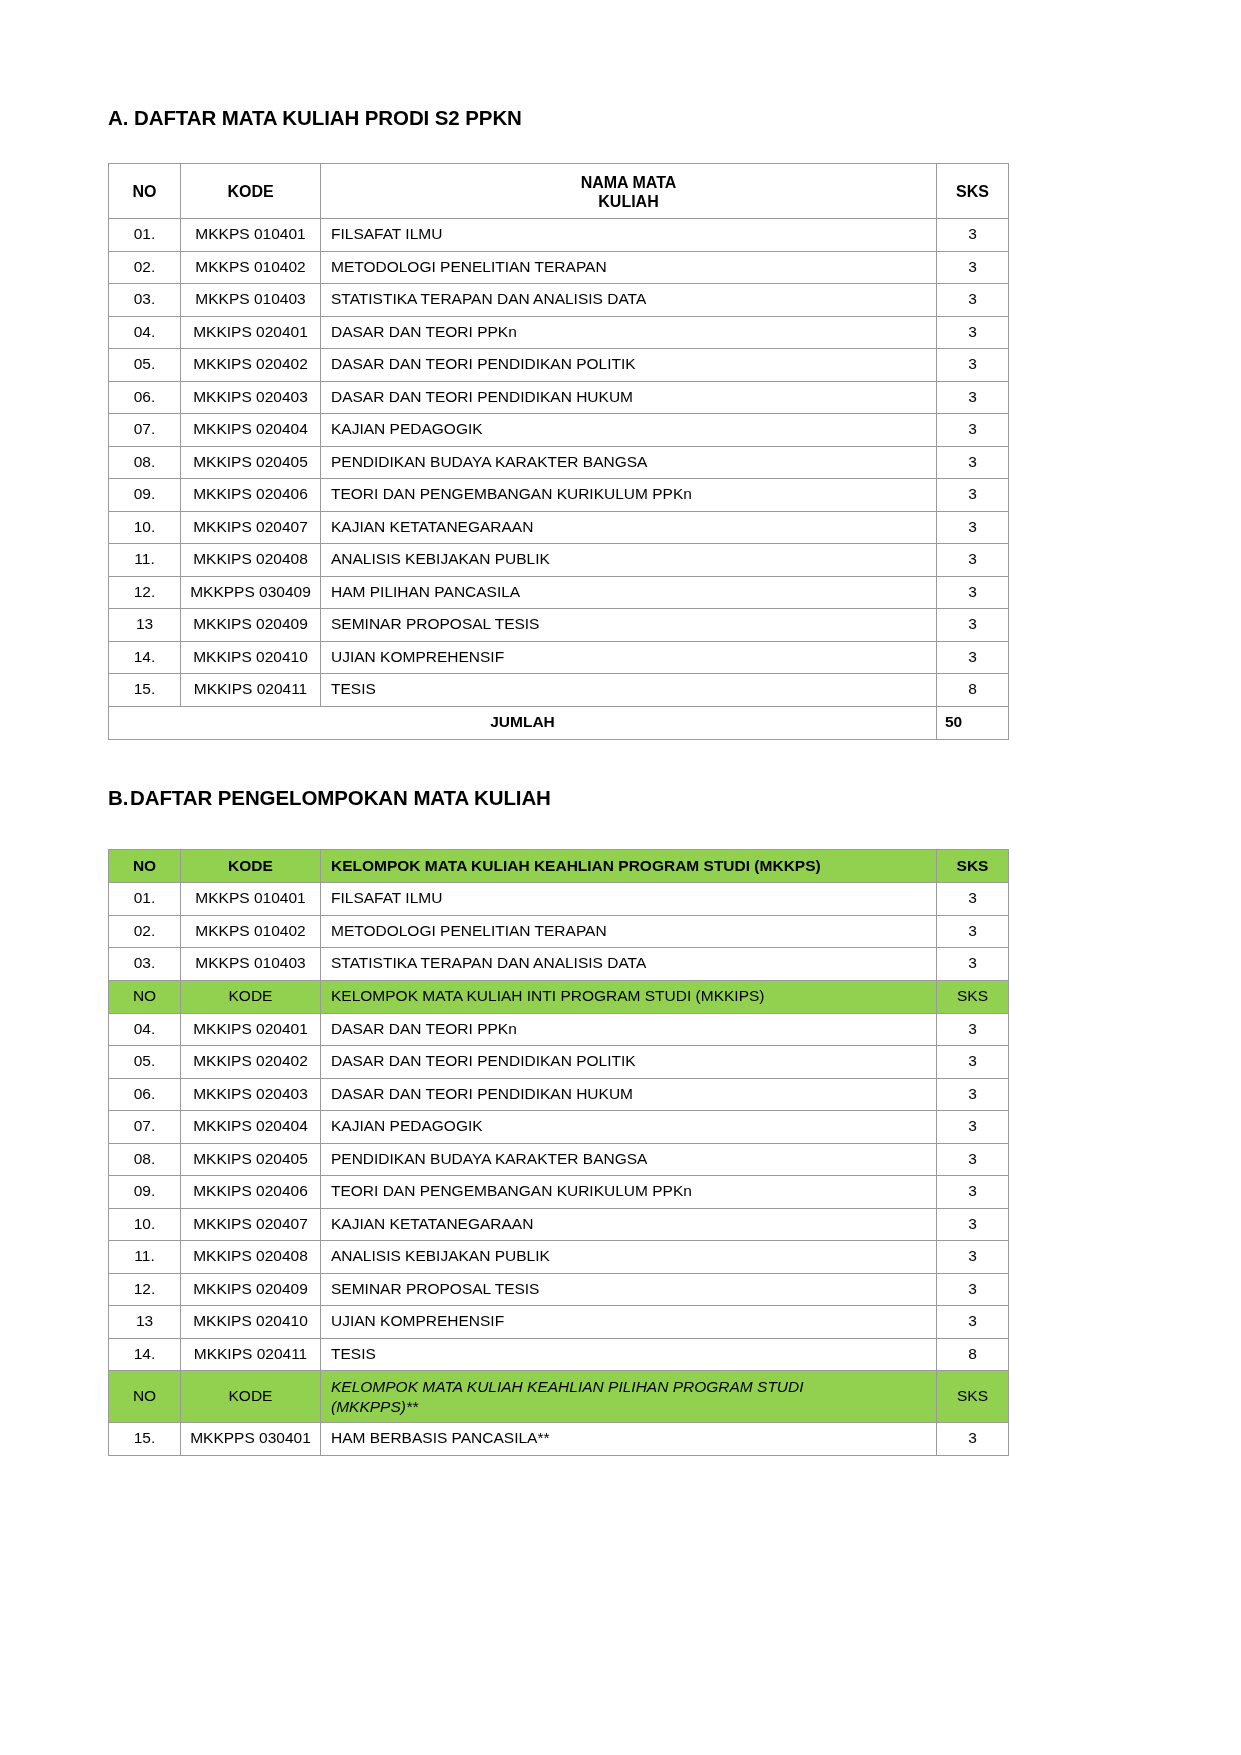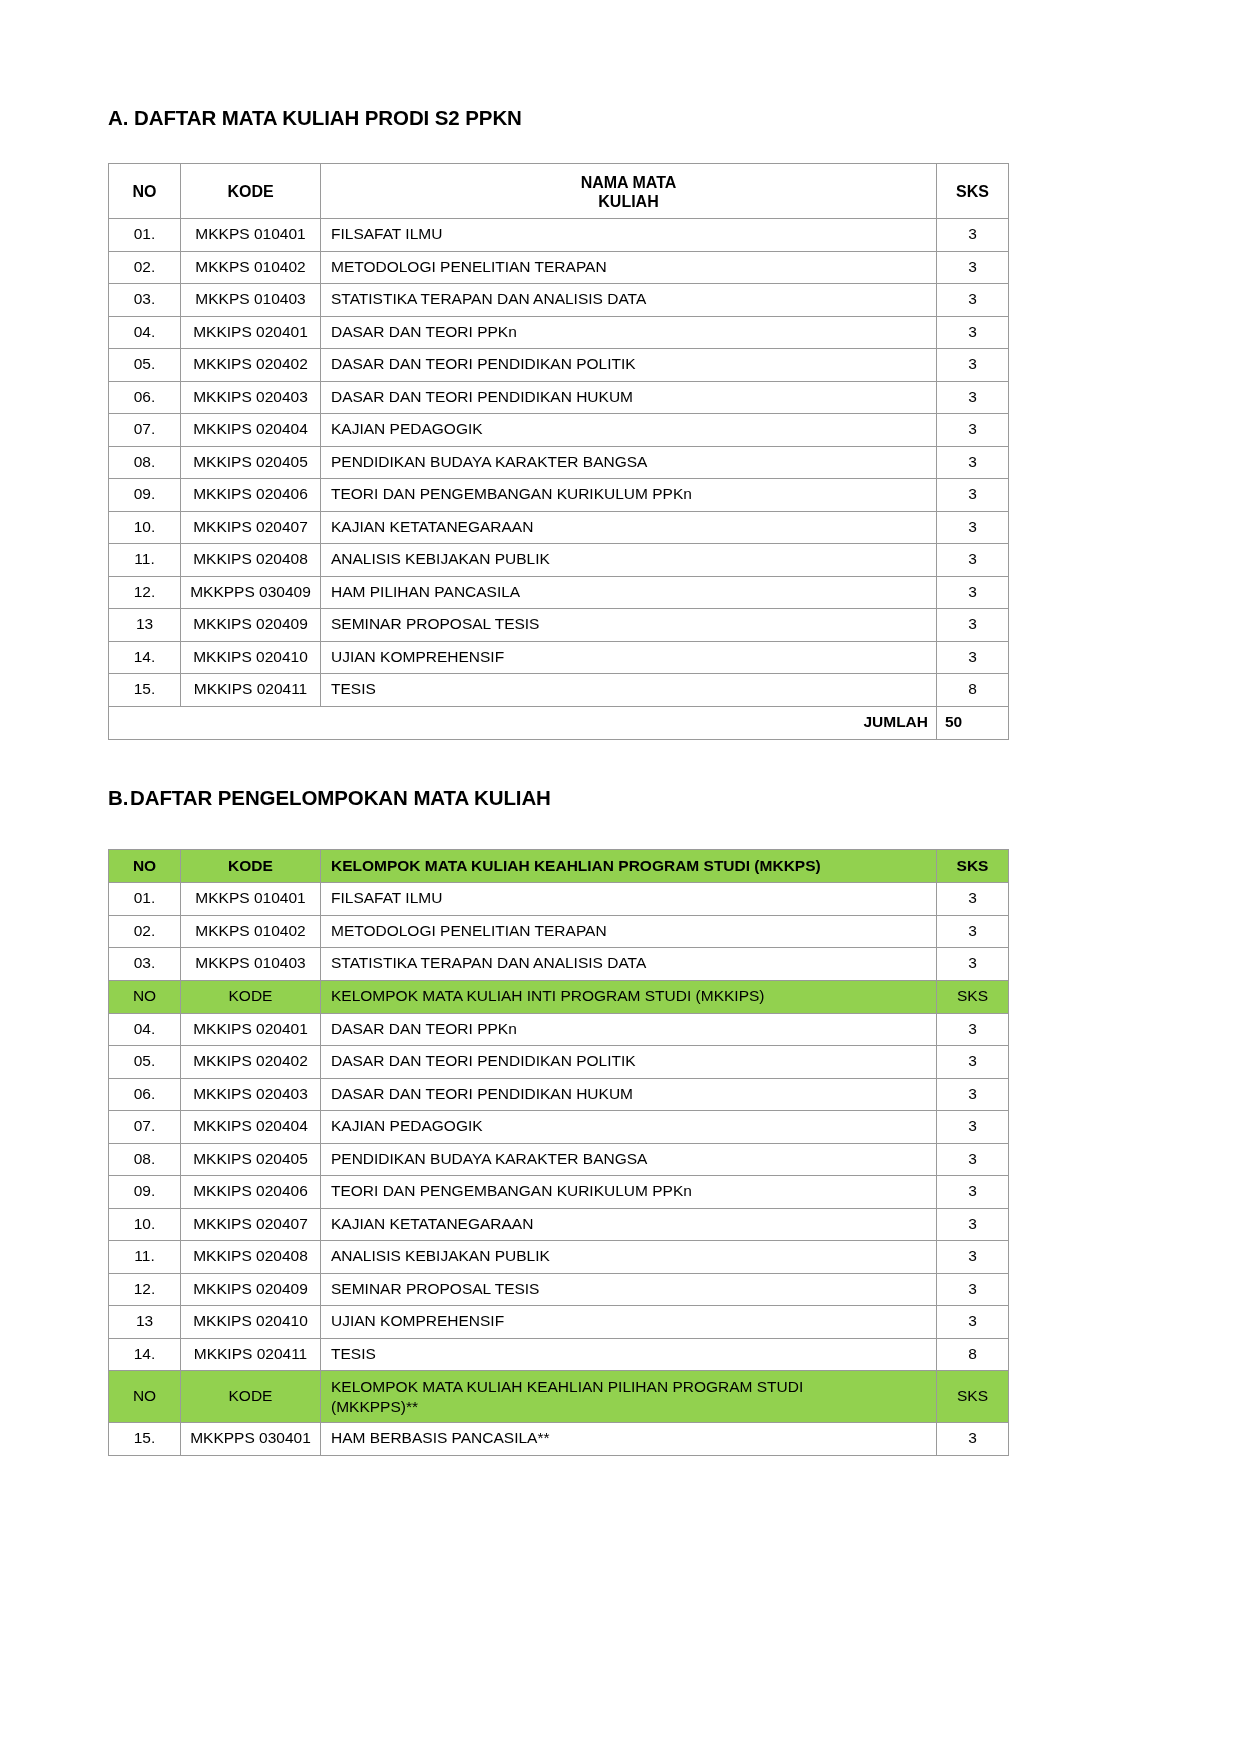--- a/index.html
+++ b/index.html
@@ -85,21 +85,21 @@
     height: 55px;
     padding-top: 2px;
   }
   #table-a .hdr td.col-nama { text-align: center; padding-left: 8px !important; }
   #table-a tbody td { height: 32.5px; }
   #table-a .sum-row td {
     height: 33px;
     font-weight: bold;
     text-align: left;
   }
-  #table-a .sum-row td.sum-label { text-align: right; }
+  #table-a .sum-row td.sum-label { text-align: center; }
 
   
   #table-b {
     position: absolute;
     left: 108px;
     top: 849px;
     width: 843px;
   }
   #table-b tbody td { height: 32.5px; }
   #table-b tr.green td {
@@ -112,20 +112,21 @@
   #table-b tr.green td.col-nama {
     text-align: left;
     padding-left: 10px !important;
     margin-top: 46px;
   }
   #table-b tr.green.bold td { font-weight: bold; }
   #table-b tr.green.two-line td { height: 52px; }
   #table-b tr.green.two-line td.col-nama {
     line-height: 1.25;
     padding-top: 0;
+    font-style: italic;
   }
   .kuliah-second-line { display: block; }
 </style>
 </head>
 <body>
 
 <div class="page">
 
   <div class="section-heading" id="heading-a">
     <span class="sec-letter">A.</span>

